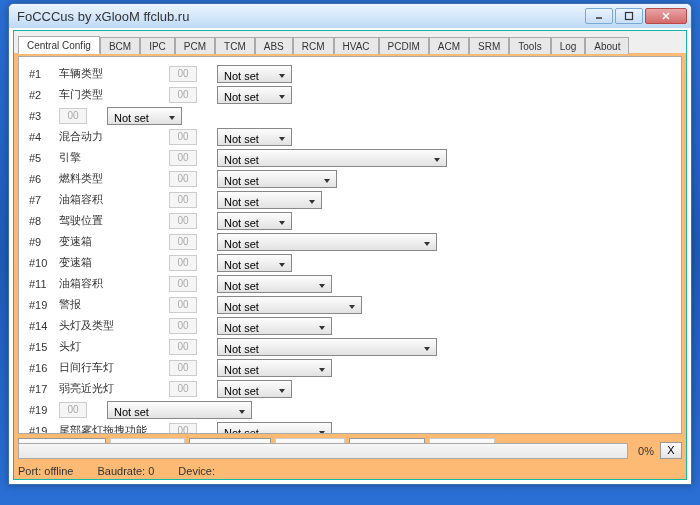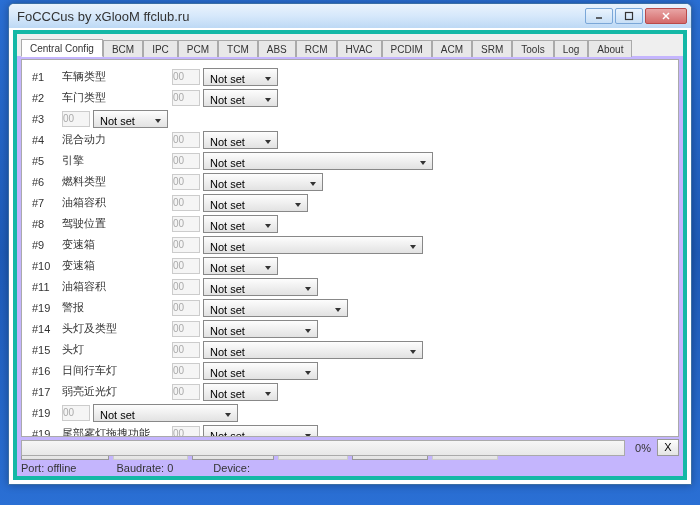--- a/index.html
+++ b/index.html
@@ -4,41 +4,41 @@
 <style>
 *{box-sizing:border-box;margin:0;padding:0;font-family:"Microsoft YaHei",Tahoma,sans-serif;font-size:11px}
 body{background:linear-gradient(180deg,#2a6fd4 0%,#1e5bb8 50%,#2a6fd4 100%);width:700px;height:505px;overflow:hidden}
 .window{position:absolute;left:8px;top:3px;width:684px;height:482px;background:#fff;border:1px solid #3a6ea5;border-radius:6px 6px 0 0;box-shadow:0 0 8px rgba(0,0,0,.3)}
 .titlebar{height:24px;background:linear-gradient(180deg,#eaf3fc 0%,#d6e8fb 50%,#bdd9f5 100%);border-radius:5px 5px 0 0;display:flex;align-items:center;padding:0 4px;position:relative}
 .titlebar .title{flex:1;color:#333;padding-left:4px;font-size:13px}
 .winbtns{display:flex;gap:0}
 .winbtn{width:28px;height:16px;border:1px solid #7aa7d8;border-radius:2px;margin-left:2px;display:flex;align-items:center;justify-content:center;background:linear-gradient(180deg,#eaf4fd,#c7dff6);cursor:pointer}
 .winbtn.close{background:linear-gradient(180deg,#e9a5a5,#d46a6a);border-color:#b84a4a;width:42px}
 .winbtn svg{width:10px;height:10px}
-.client{position:absolute;left:4px;top:26px;right:4px;bottom:4px;background:#c4b5fd;border:4px solid #14b8a6}
+.client{position:absolute;left:4px;top:26px;right:4px;bottom:4px;background:#fdba74;border:1px solid #14b8a6}
 .tabstrip{display:flex;align-items:flex-end;height:22px;padding-left:4px;background:#efefef}
 .tab{border:1px solid #aaa;border-bottom:none;padding:3px 8px 2px;background:#e8e8e8;margin-right:0;font-size:10px;color:#333;cursor:pointer;position:relative;top:1px}
 .tab.active{background:#fff;border-bottom:1px solid #fff;z-index:2}
 .tabpanel{position:absolute;left:4px;right:4px;top:25px;height:378px;border:1px solid #aaa;background:#fff}
 .scroll{position:absolute;inset:0;overflow-y:scroll;padding:6px 4px}
 .row{display:flex;align-items:center;height:21px}
 .rid{width:36px;color:#333;padding-left:6px}
 .rname{width:110px;color:#333}
-.rval{width:28px;height:16px;border:1px solid #ccc;background:#f5f5f5;color:#aaa;text-align:left;line-height:14px;margin-right:3px;font-size:10px}
+.rval{width:28px;height:16px;border:1px solid #ccc;background:#f5f5f5;color:#aaa;text-align:center;line-height:14px;margin-right:20px;font-size:10px}
 .rsel{height:18px;border:1px solid #888;background:linear-gradient(180deg,#fdfdfd,#e2e2e2);display:flex;align-items:flex-end;padding:0 3px 0 6px;cursor:pointer;position:relative}
 .rsel .caret{margin-left:auto;width:13px;text-align:center}
 .rsel .caret svg{width:8px;height:8px}
 .btnbar{position:absolute;left:4px;right:4px;top:407px;display:flex;gap:4px}
 .btn{border:1px solid #999;background:linear-gradient(180deg,#fdfdfd,#e4e4e4);padding:3px 7px;font-size:10px;cursor:pointer}
 .btn.disabled{color:#aaa;border-color:#ccc;cursor:default}
 .progressrow{position:absolute;left:4px;right:4px;bottom:20px;display:flex;align-items:center;gap:6px}
 .progress{flex:1;height:16px;border:1px solid #aaa;background:linear-gradient(180deg,#f6f6f6,#e8e8e8)}
 .pct{width:20px;text-align:right;color:#333}
 .xbtn{width:22px;height:17px;border:1px solid #999;background:linear-gradient(180deg,#fdfdfd,#e4e4e4);text-align:center;line-height:15px;cursor:pointer}
-.status{position:absolute;left:4px;right:4px;bottom:2px;display:flex;gap:40px;color:#333;font-size:10px}
+.status{position:absolute;left:4px;right:4px;bottom:2px;display:flex;gap:24px;color:#333;font-size:10px}
 ::-webkit-scrollbar{width:16px}
 ::-webkit-scrollbar-track{background:#f0f0f0;border:1px solid #ddd}
 ::-webkit-scrollbar-thumb{background:linear-gradient(180deg,#e8e8e8,#cfcfcf);border:1px solid #aaa;border-radius:2px}
 </style>
 </head>
 <body>
 
 <div class="window">
   <div class="titlebar">
     <span class="title">FoCCCus by xGlooM ffclub.ru</span>

